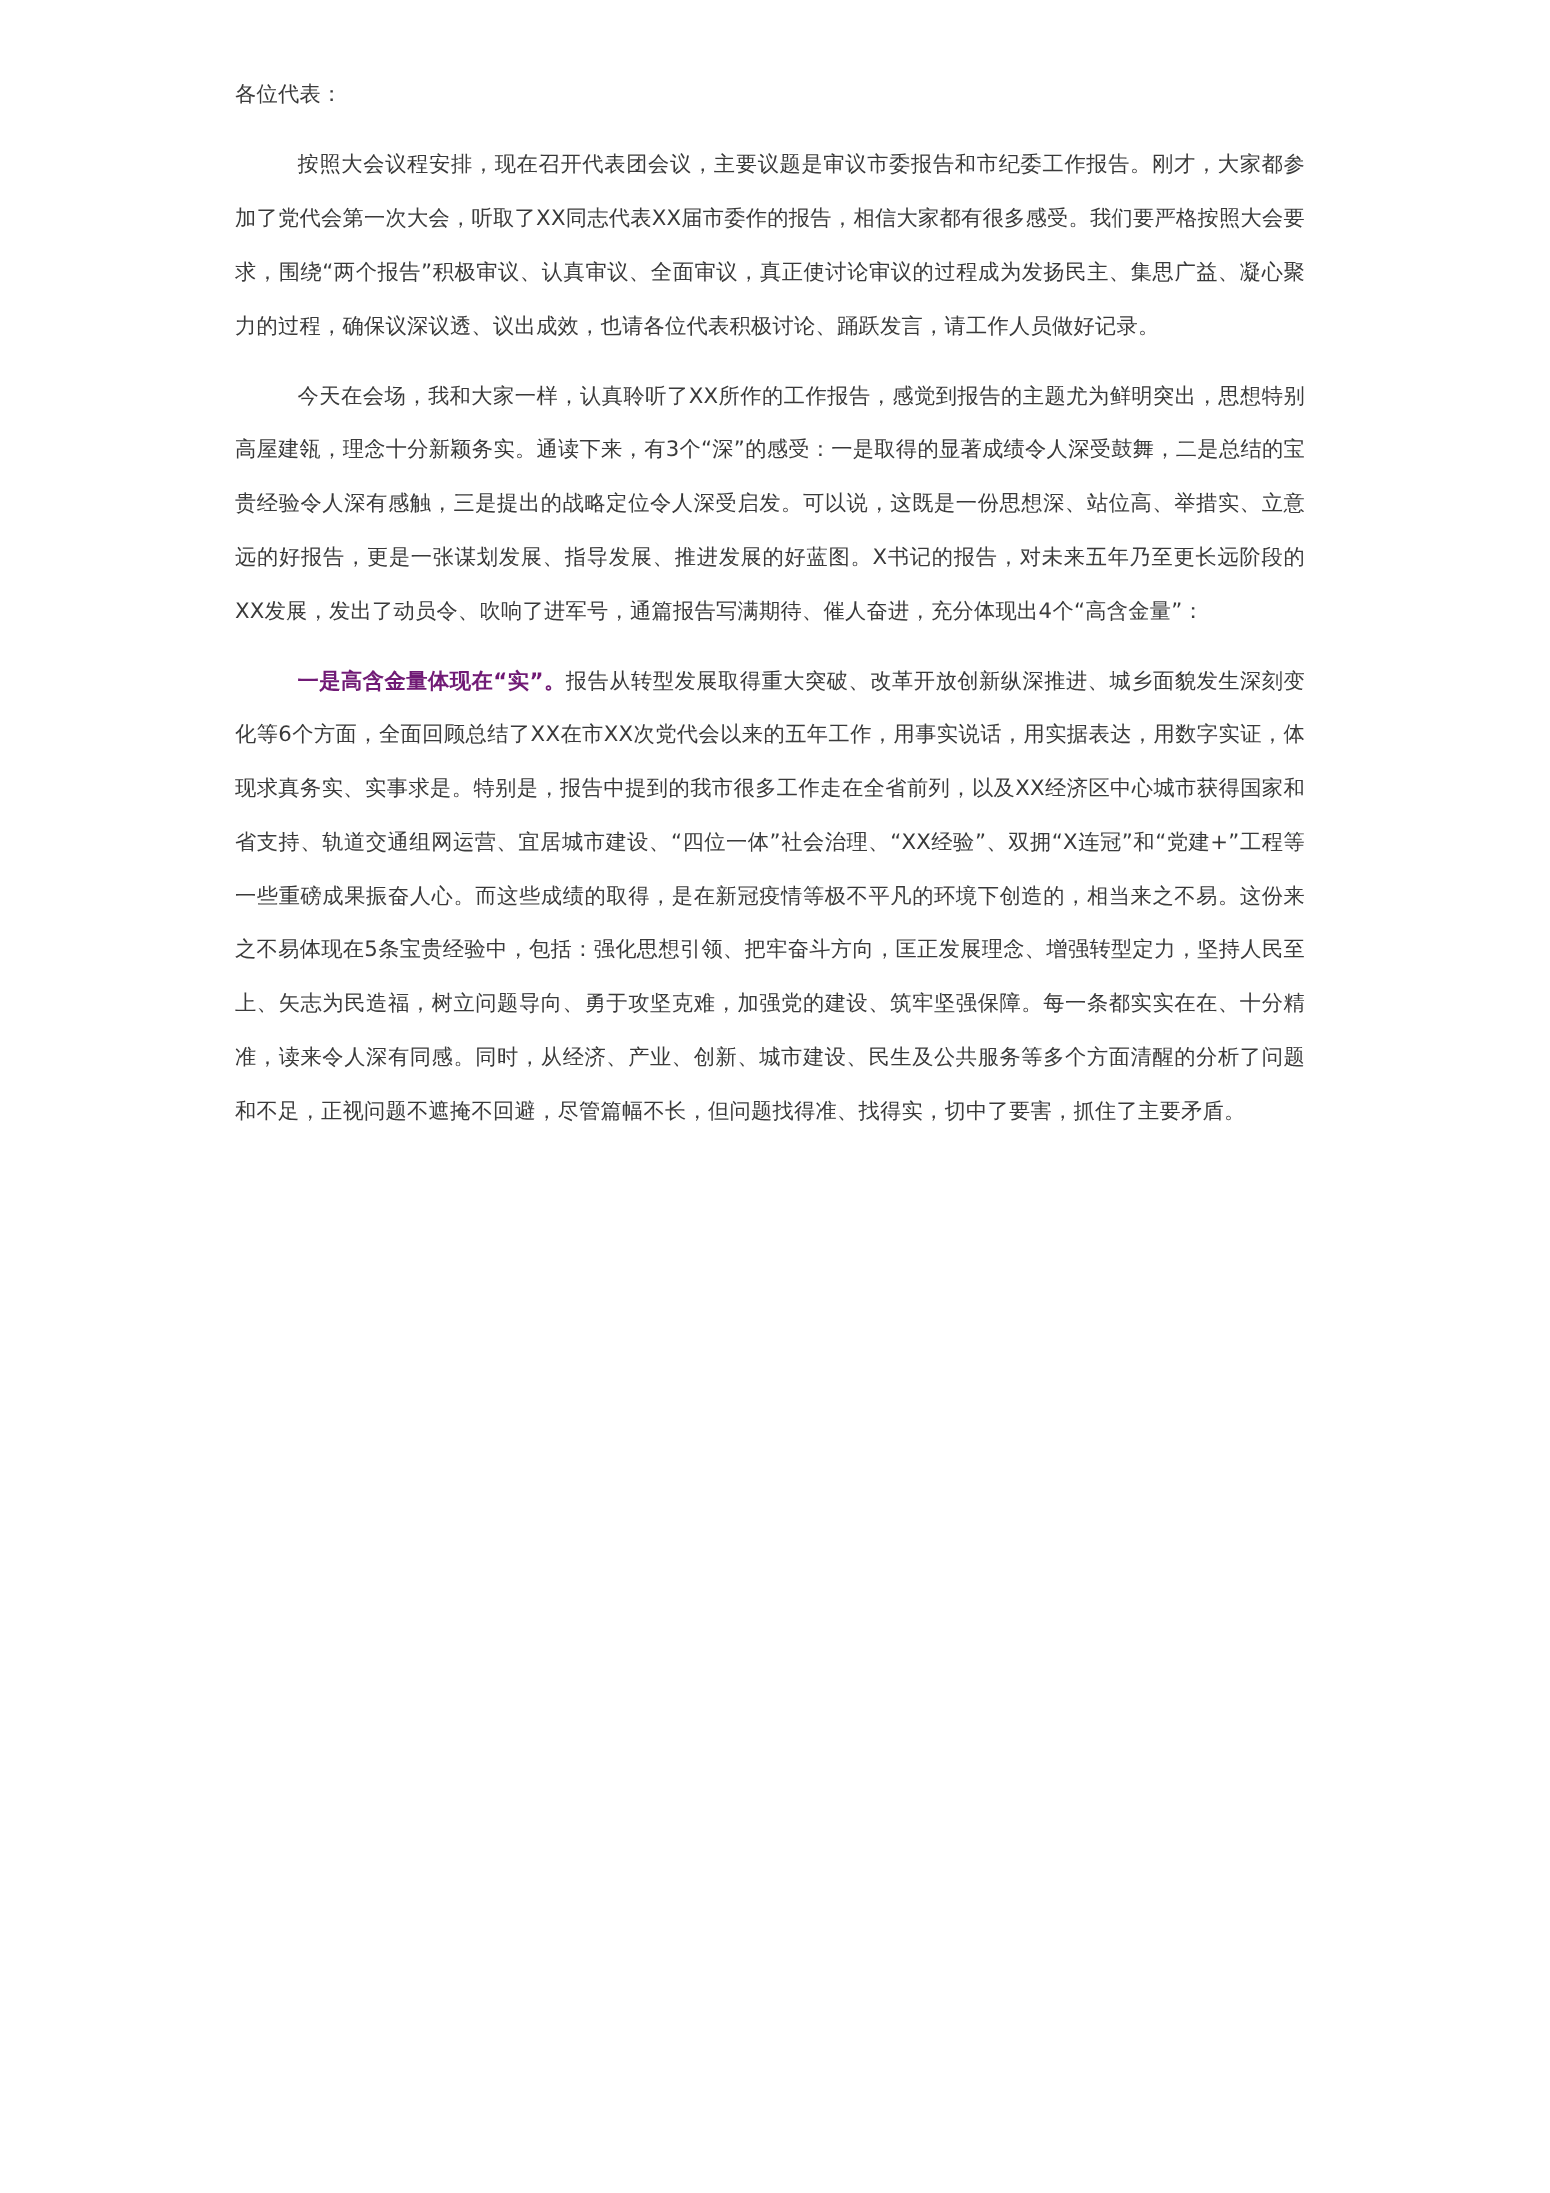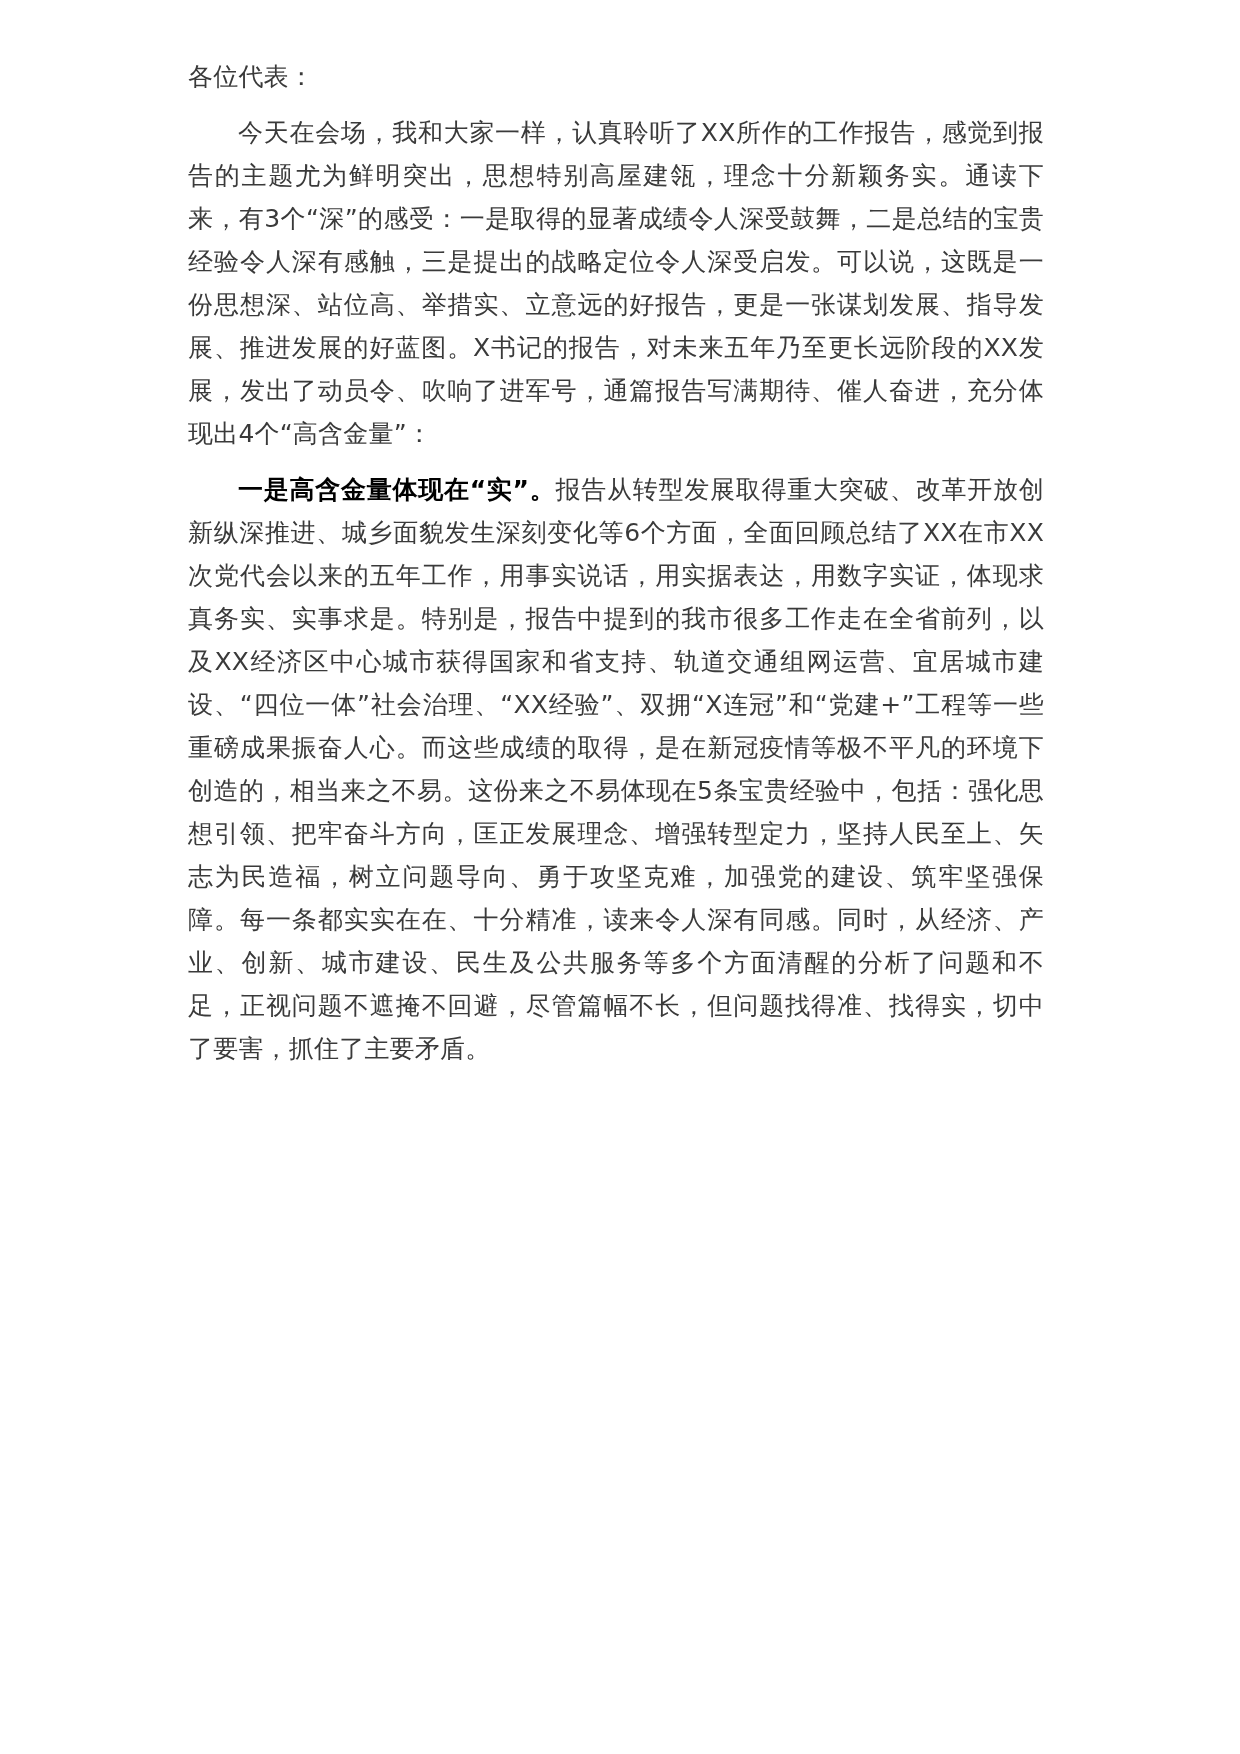--- a/index.html
+++ b/index.html
@@ -3,39 +3,42 @@
 <meta charset="utf-8">
 <style>
   html, body { margin: 0; padding: 0; background: #ffffff; }
   body { width: 1240px; height: 1754px; position: relative; overflow: hidden; }
   .page {
     position: absolute;
     left: 188px;
     top: 55px;
     width: 856px;
     font-family: "DejaVu Sans", sans-serif;
-    font-size: 25px;
+    font-size: 17px;
     color: #3a3a3a;
     line-height: 43px;
     letter-spacing: 0.2px;
   }
   .salutation { margin: 0 0 13px 0; }
   .para {
     margin: 0 0 13px 0;
     text-indent: 50px;
     text-align: justify;
   }
-  .lead { font-weight: bold; color: #000000; }
+  .lead { font-weight: bold; color: #701a75; }
 </style>
 </head>
 <body>
 
 <div class="page">
   <p class="salutation">各位代表：</p>
 
+  <p class="para">
+    <span class="lead"></span><span>按照大会议程安排，现在召开代表团会议，主要议题是审议市委报告和市纪委工作报告。刚才，大家都参加了党代会第一次大会，听取了XX同志代表XX届市委作的报告，相信大家都有很多感受。我们要严格按照大会要求，围绕“两个报告”积极审议、认真审议、全面审议，真正使讨论审议的过程成为发扬民主、集思广益、凝心聚力的过程，确保议深议透、议出成效，也请各位代表积极讨论、踊跃发言，请工作人员做好记录。</span>
+  </p>
 
   <p class="para">
     <span class="lead"></span><span>今天在会场，我和大家一样，认真聆听了XX所作的工作报告，感觉到报告的主题尤为鲜明突出，思想特别高屋建瓴，理念十分新颖务实。通读下来，有3个“深”的感受：一是取得的显著成绩令人深受鼓舞，二是总结的宝贵经验令人深有感触，三是提出的战略定位令人深受启发。可以说，这既是一份思想深、站位高、举措实、立意远的好报告，更是一张谋划发展、指导发展、推进发展的好蓝图。X书记的报告，对未来五年乃至更长远阶段的XX发展，发出了动员令、吹响了进军号，通篇报告写满期待、催人奋进，充分体现出4个“高含金量”：</span>
   </p>
 
   <p class="para">
     <span class="lead">一是高含金量体现在“实”。</span><span>报告从转型发展取得重大突破、改革开放创新纵深推进、城乡面貌发生深刻变化等6个方面，全面回顾总结了XX在市XX次党代会以来的五年工作，用事实说话，用实据表达，用数字实证，体现求真务实、实事求是。特别是，报告中提到的我市很多工作走在全省前列，以及XX经济区中心城市获得国家和省支持、轨道交通组网运营、宜居城市建设、“四位一体”社会治理、“XX经验”、双拥“X连冠”和“党建+”工程等一些重磅成果振奋人心。而这些成绩的取得，是在新冠疫情等极不平凡的环境下创造的，相当来之不易。这份来之不易体现在5条宝贵经验中，包括：强化思想引领、把牢奋斗方向，匡正发展理念、增强转型定力，坚持人民至上、矢志为民造福，树立问题导向、勇于攻坚克难，加强党的建设、筑牢坚强保障。每一条都实实在在、十分精准，读来令人深有同感。同时，从经济、产业、创新、城市建设、民生及公共服务等多个方面清醒的分析了问题和不足，正视问题不遮掩不回避，尽管篇幅不长，但问题找得准、找得实，切中了要害，抓住了主要矛盾。</span>
   </p>
 
 </div>

